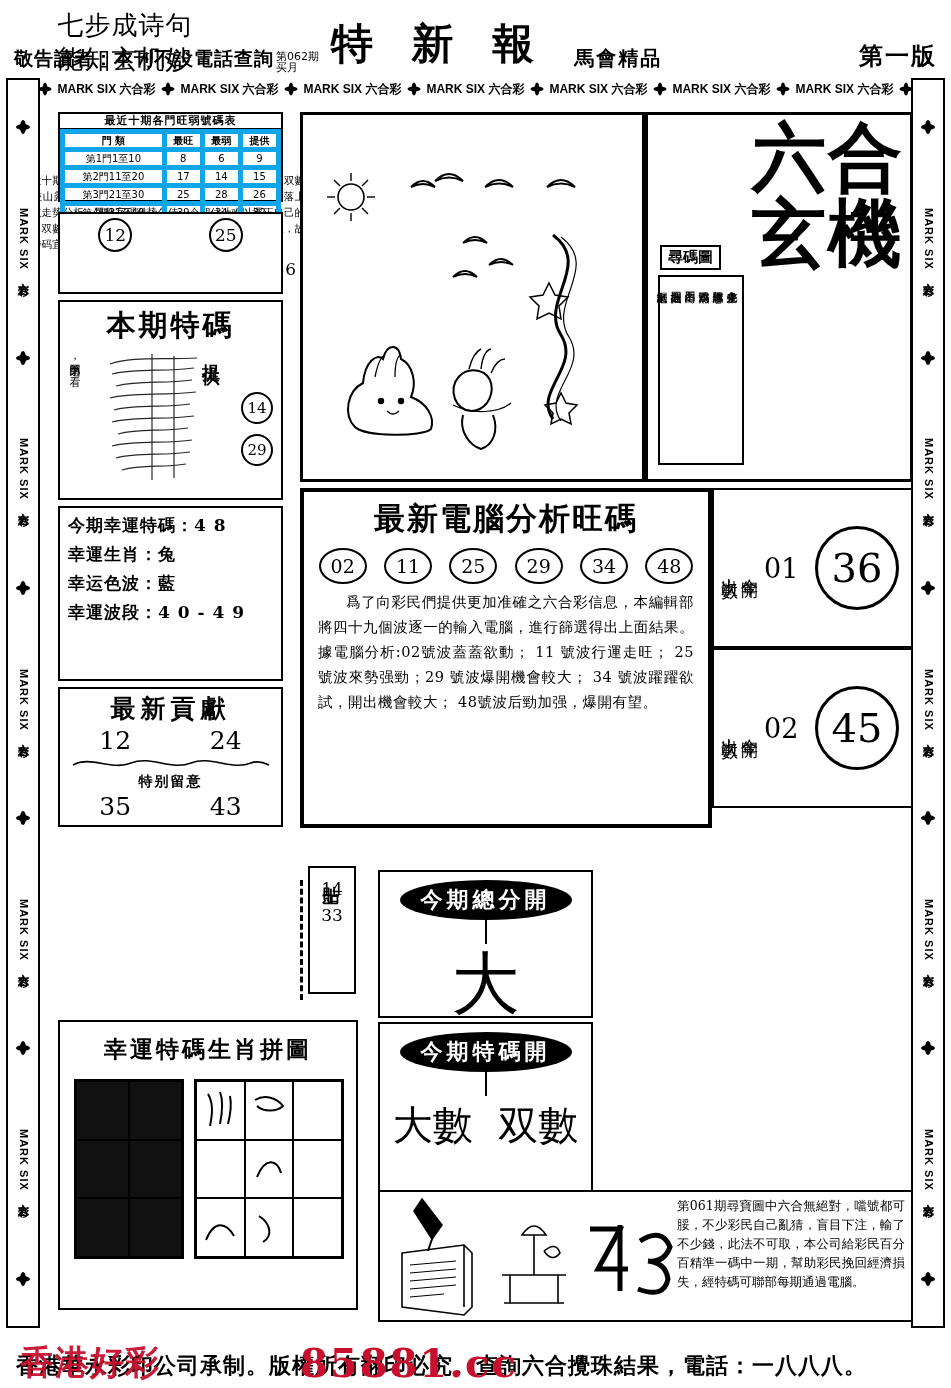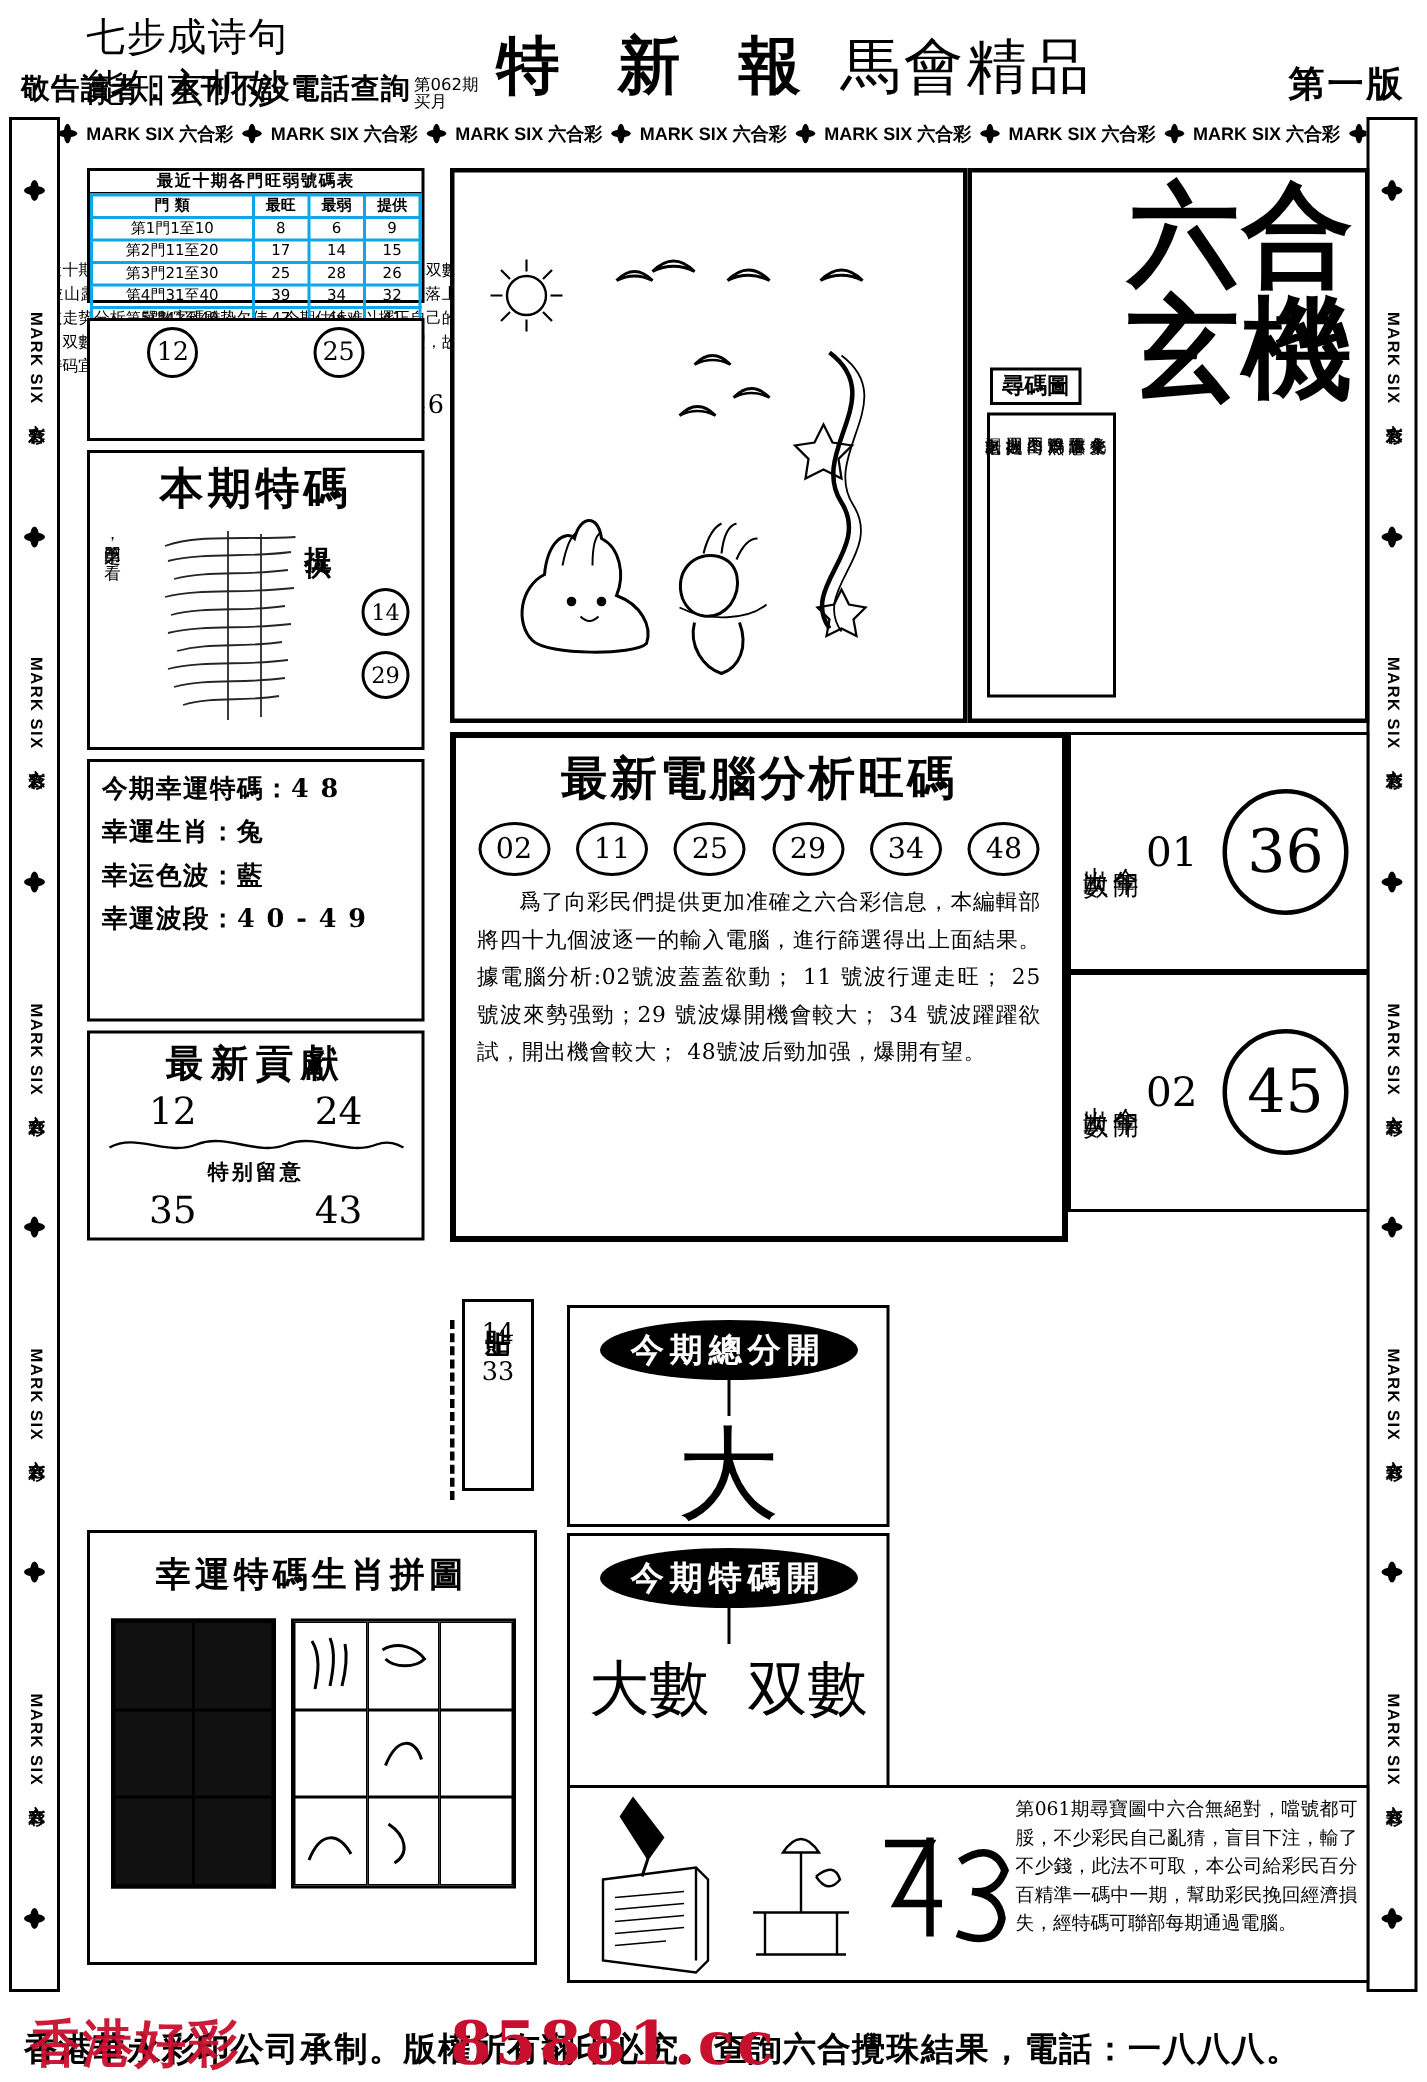--- a/index.html
+++ b/index.html
@@ -18,21 +18,21 @@
   .masthead {
     position:absolute; left:0; top:0; width:951px; height:72px;
     display:flex; align-items:flex-end; padding:0 14px;
   }
   .mh-left { font-size:19px; font-weight:bold; font-family:"DejaVu Serif", serif; letter-spacing:1px; }
   .mh-issue { font-size:11px; line-height:1.05; margin:0 4px 0 2px; transform:translateY(2px); }
   .mh-title {
     font-family:"DejaVu Serif", serif; font-weight:bold; font-size:42px;
     letter-spacing:12px; margin-left:8px;
   }
-  .mh-sub { font-family:"DejaVu Serif", serif; font-weight:normal; font-size:40px; letter-spacing:2px; margin-left:14px; }
+  .mh-sub { font-family:"DejaVu Serif", serif; font-weight:bold; font-size:20px; letter-spacing:2px; margin-left:28px; }
   .mh-right { margin-left:auto; font-family:"DejaVu Serif", serif; font-weight:bold; font-size:24px; letter-spacing:2px; }
 
   
   .rail { position:absolute; top:78px; width:34px; height:1250px; border:2px solid #000; background:#fff; }
   .rail.left { left:6px; }
   .rail.right { right:6px; }
   .rail-inner { position:absolute; inset:3px; display:flex; flex-direction:column; justify-content:space-around; align-items:center; }
   .rail-txt {
     writing-mode:vertical-rl; text-orientation:mixed;
     font-size:11px; font-weight:bold; letter-spacing:1px; white-space:nowrap;
@@ -60,21 +60,21 @@
   .bx3 { border-width:3px; }
   .serif { font-family:"DejaVu Serif", serif; }
 
   
   #tbl-hot { left:58px; top:112px; width:225px; height:90px; }
   #tbl-hot table { width:100%; height:100%; border-collapse:collapse; font-size:10px; }
   #tbl-hot caption {
     caption-side:top; font-size:11px; font-weight:bold; letter-spacing:1px; line-height:14px;
     border-bottom:1px solid #000; font-family:"DejaVu Serif", serif;
   }
-  #tbl-hot th, #tbl-hot td { border:2px solid #0ea5e9; text-align:center; font-weight:normal; padding:0; line-height:13px; }
+  #tbl-hot th, #tbl-hot td { border:5px solid #0ea5e9; text-align:center; font-weight:normal; padding:0; line-height:13px; }
   #tbl-hot th { font-weight:bold; font-size:10px; }
 
   
   #bx-lengre { left:58px; top:212px; width:225px; height:82px; }
   .lengre-title { font-family:"DejaVu Serif", serif; font-weight:bold; font-size:26px; letter-spacing:6px; text-align:center; margin-top:2px; }
   .lengre-nums { display:flex; justify-content:space-around; margin-top:4px; }
   .num-circle { width:34px; height:34px; border:2px solid #000; border-radius:50%; display:flex; align-items:center; justify-content:center; font-size:17px; font-family:"DejaVu Serif", serif; }
 
   
   #bx-tema { left:58px; top:300px; width:225px; height:200px; }

